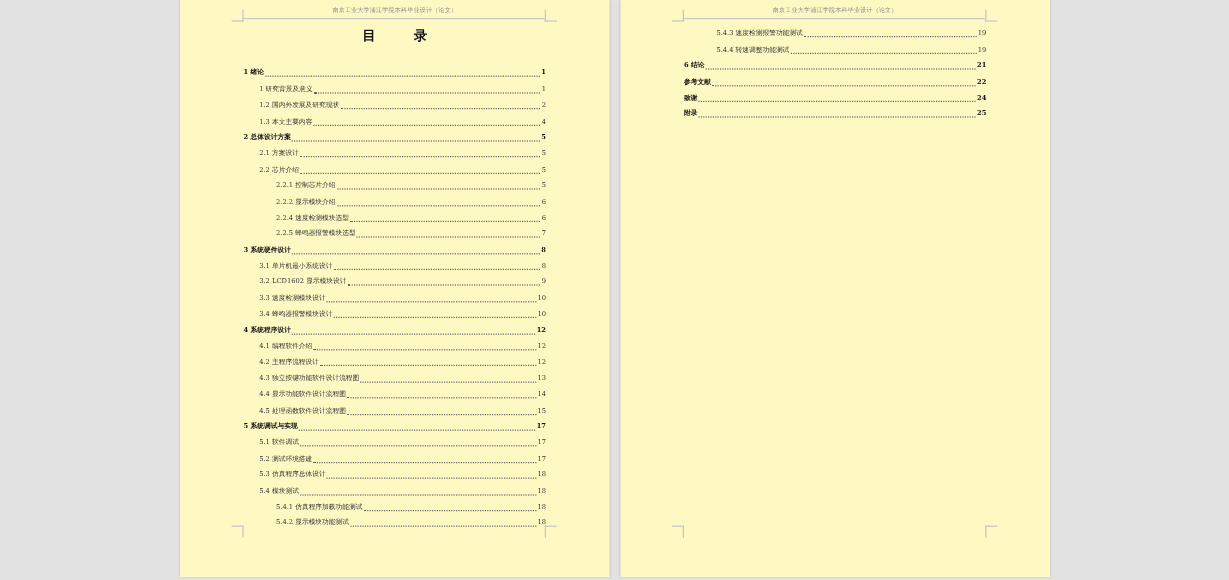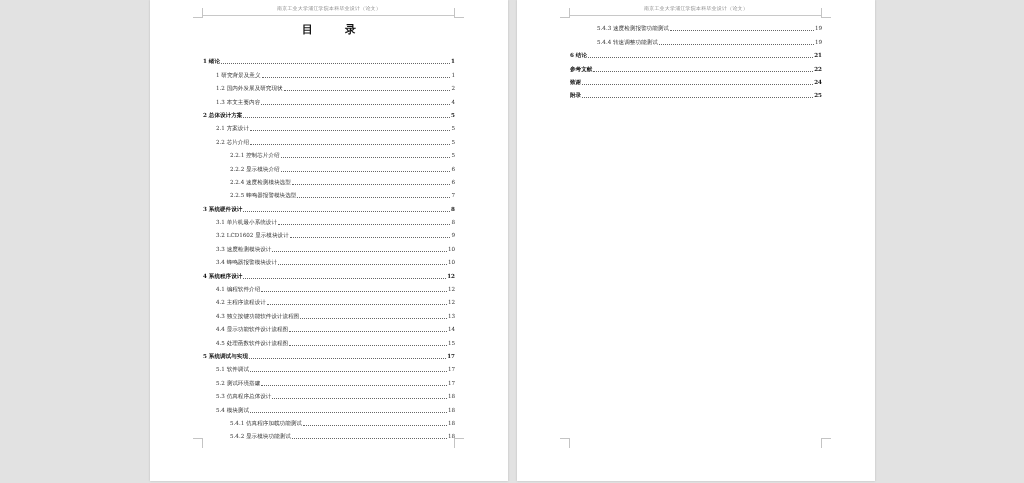--- a/index.html
+++ b/index.html
@@ -8,21 +8,21 @@
       background: #e2e2e2;
       position: relative;
       font-family: "DejaVu Serif", "Liberation Serif", serif;
       color: #222;
     }
     .page {
       position: absolute;
       top: 0;
       width: 358px;
       height: 481px;
-      background: #ffffff;
+      background: #fef9c3;
       box-shadow: 0 0 2px rgba(0,0,0,0.18);
     }
     #page1 { left: 150px; }
     #page2 { left: 517px; }
 
     .header-text {
       position: absolute;
       top: 5px;
       left: 0; right: 0;
       text-align: center;

